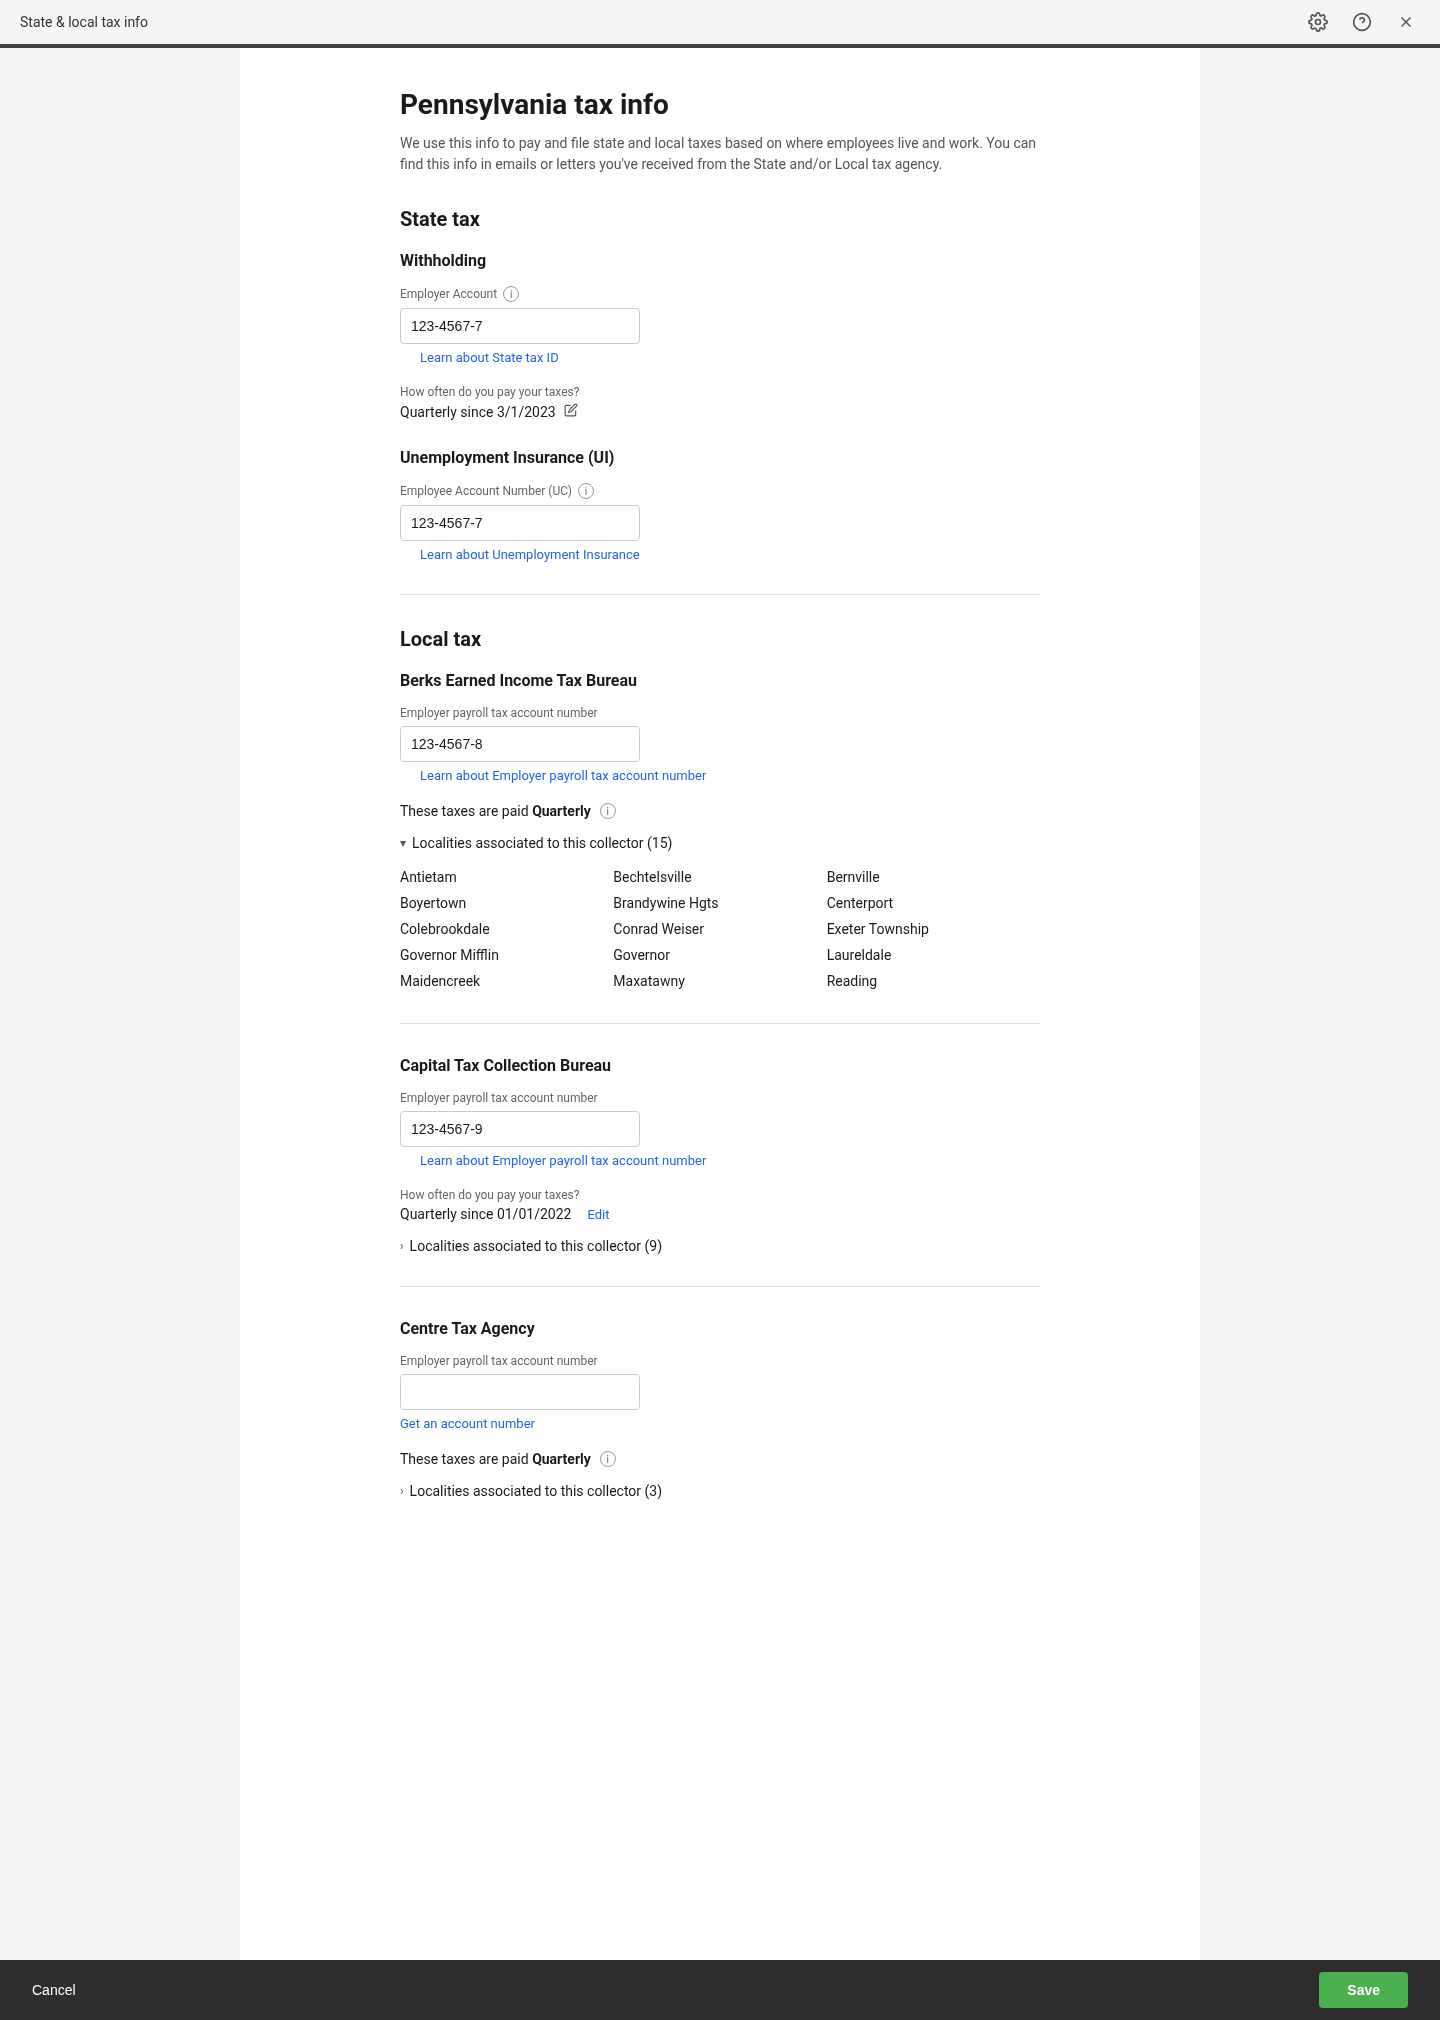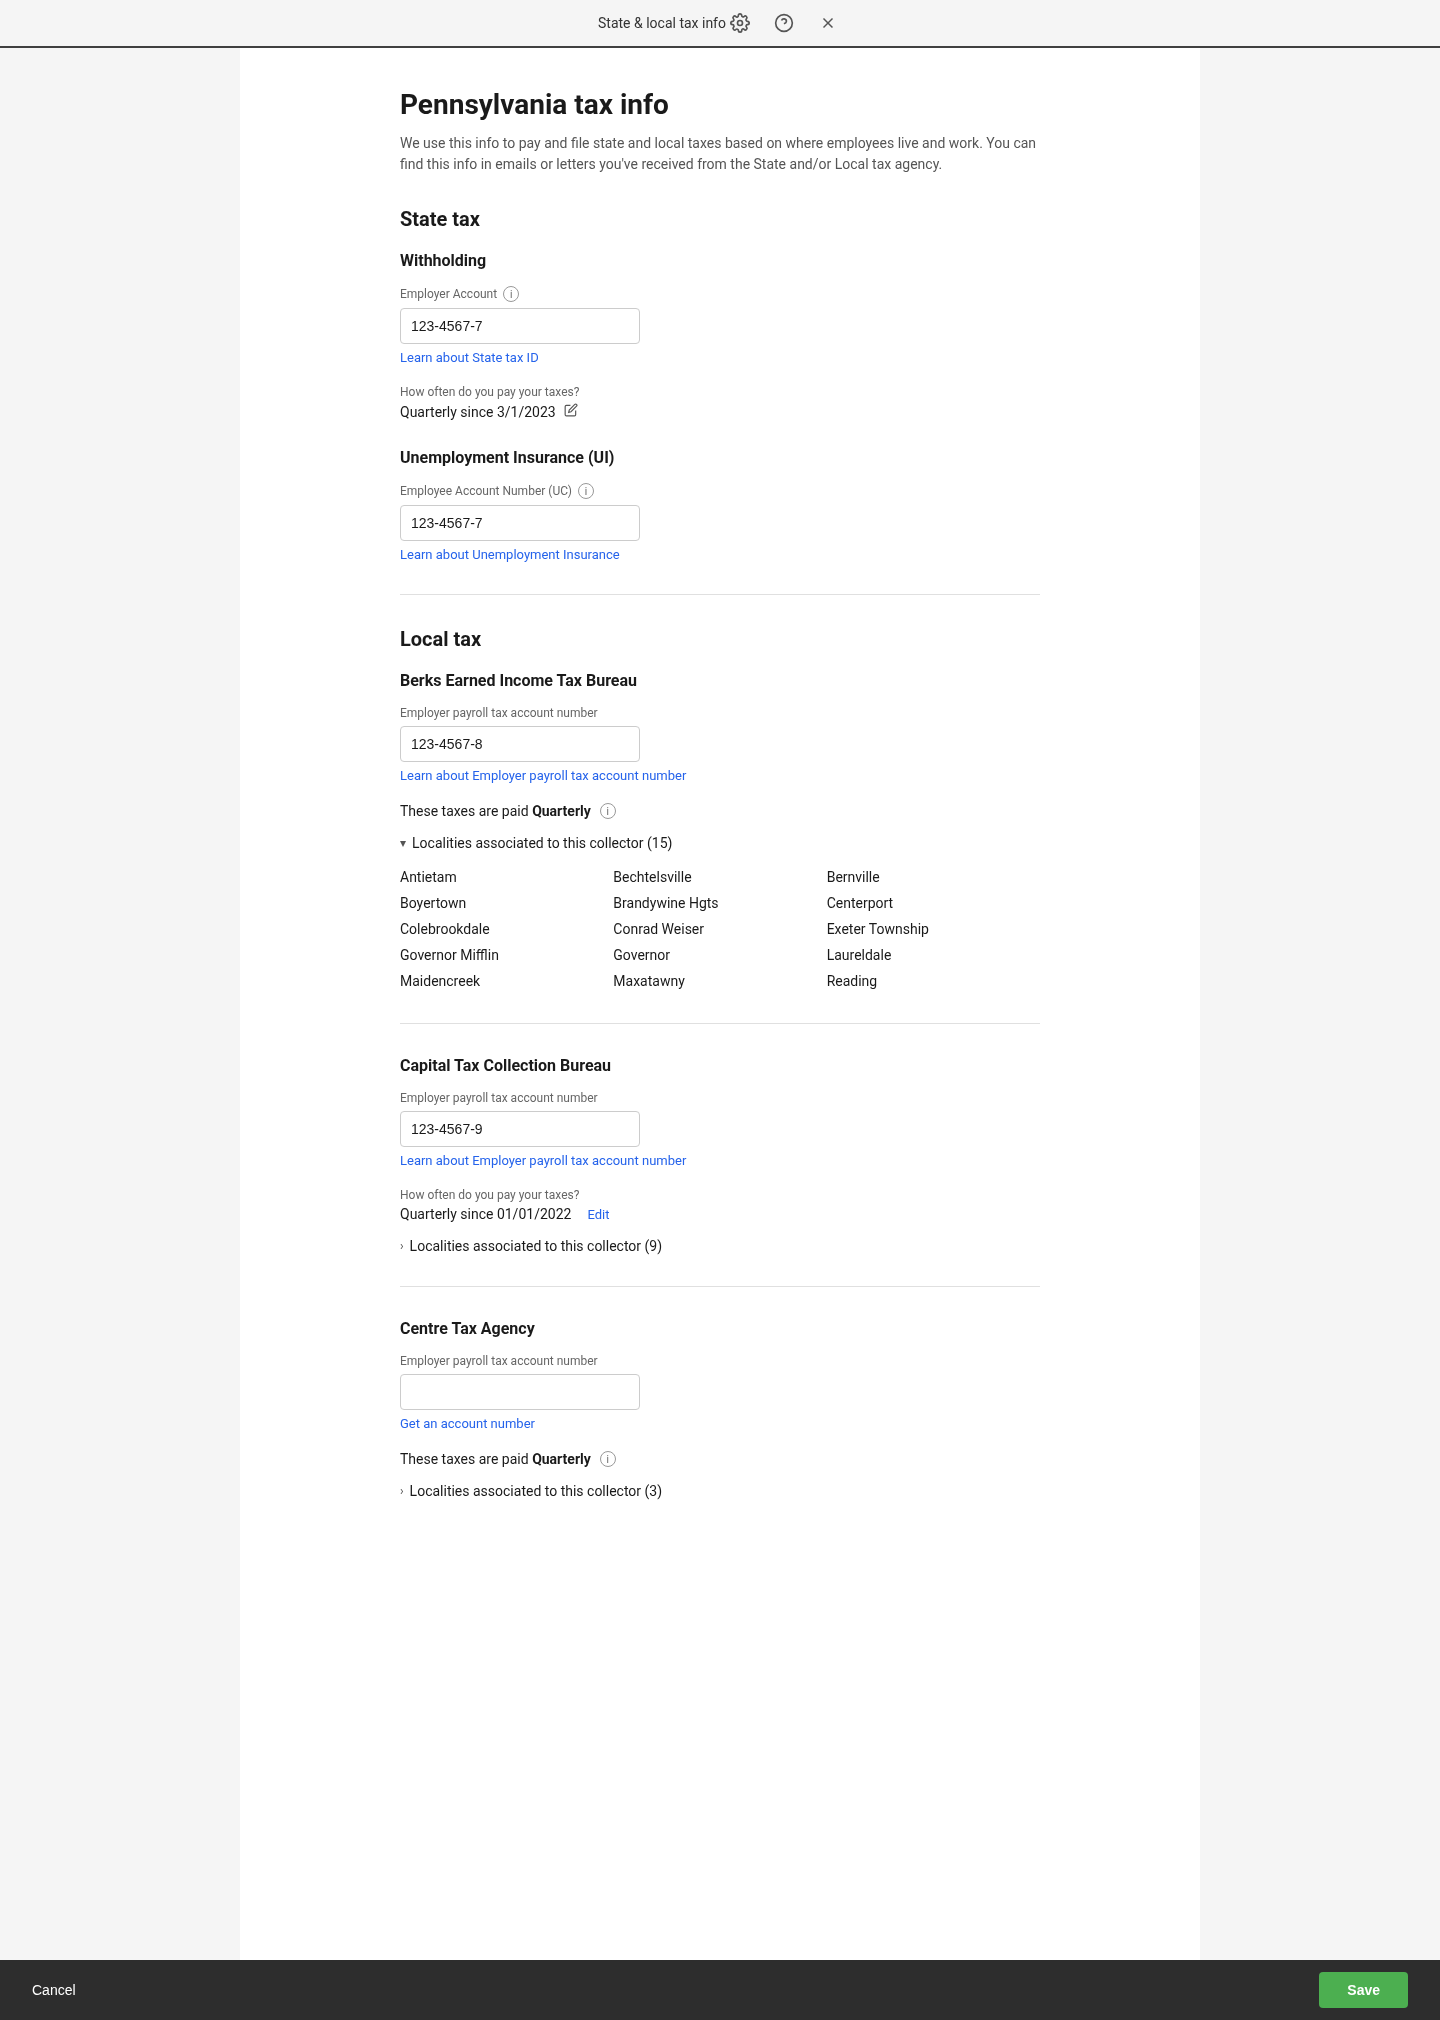--- a/index.html
+++ b/index.html
@@ -9,26 +9,26 @@
       color: #1a1a1a;
       font-size: 14px;
       min-height: 2020px;
       display: flex;
       flex-direction: column;
     }
 
     
     .top-bar {
       background: #f5f5f5;
-      border-bottom: 2px solid #404040;
+      border-bottom: 4px solid #404040;
       padding: 0 20px;
       height: 48px;
       display: flex;
       align-items: center;
-      justify-content: center;
+      justify-content: space-between;
       position: sticky;
       top: 0;
       z-index: 100;
     }
     .top-bar-title {
       font-size: 14px;
       color: #333;
       font-weight: 400;
     }
     .top-bar-icons {
@@ -128,20 +128,21 @@
       background: #fff;
       display: block;
     }
 
     .learn-link {
       color: #2563eb;
       text-decoration: none;
       font-size: 13px;
       display: inline-block;
       margin-top: 6px;
+      margin-left: 20px;
     }
 
     .get-account-link {
       color: #2563eb;
       text-decoration: none;
       font-size: 13px;
       display: inline-block;
       margin-top: 6px;
     }
 

